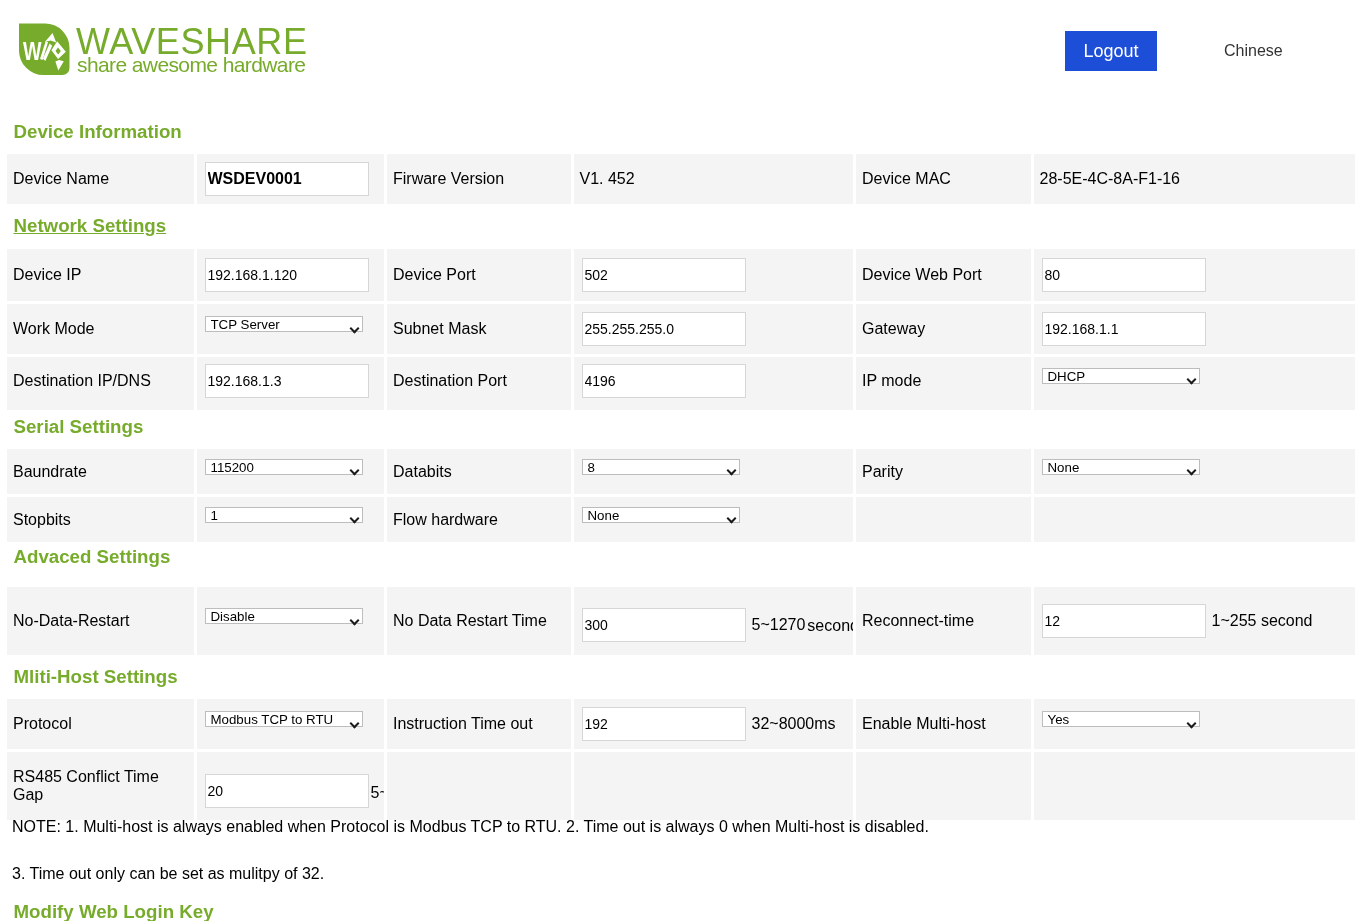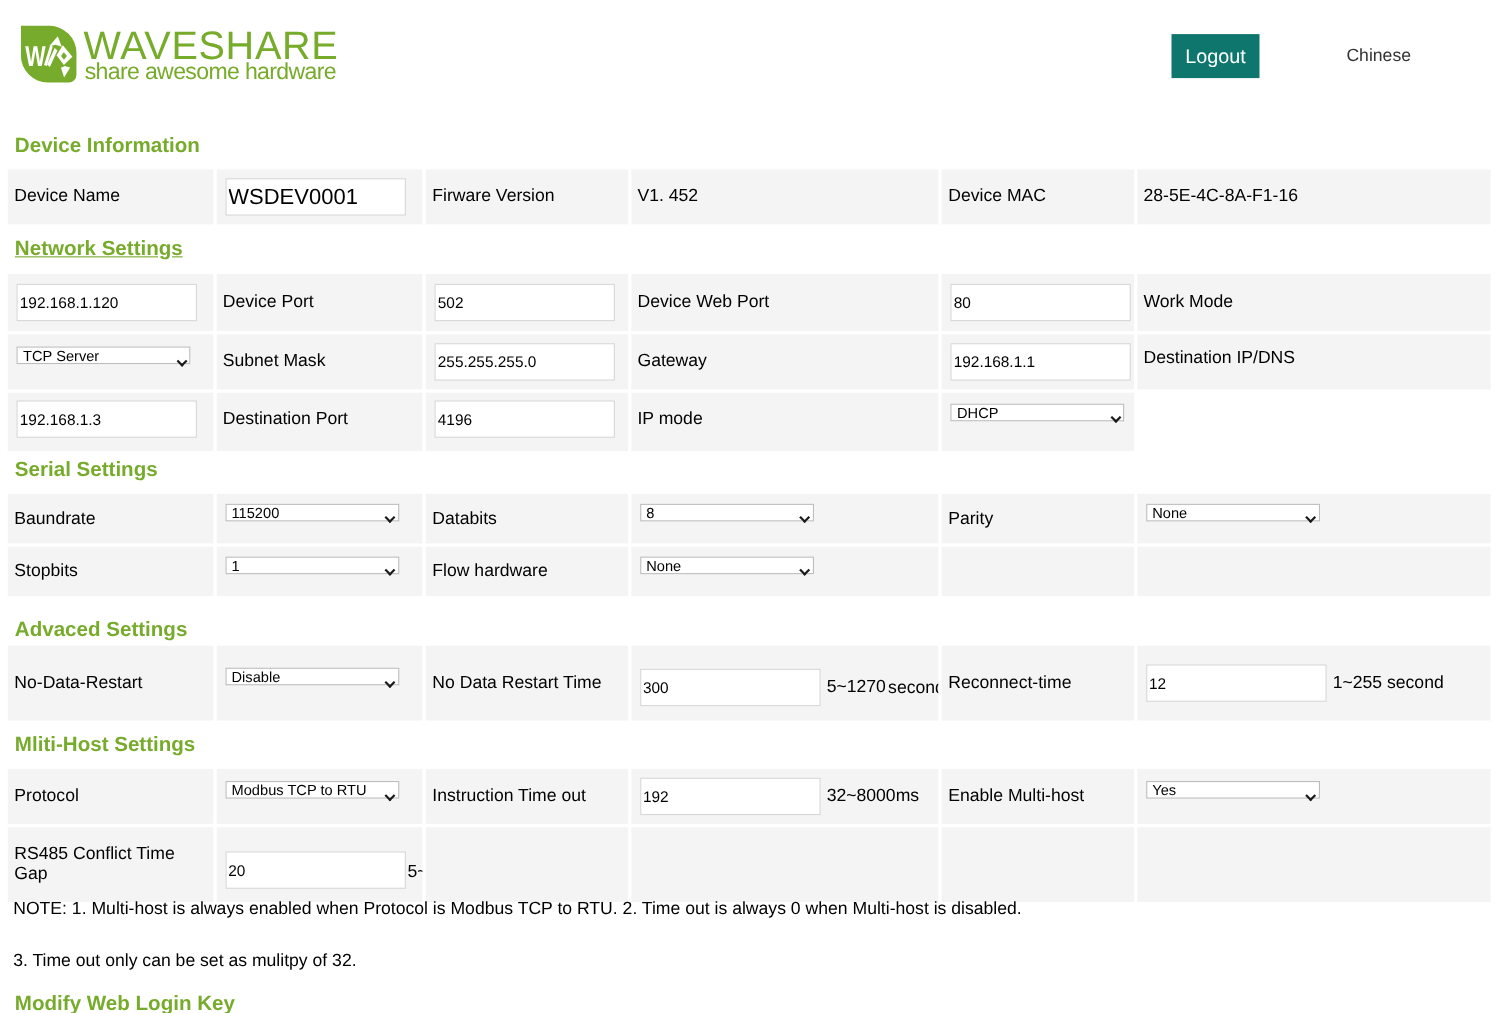--- a/index.html
+++ b/index.html
@@ -11,21 +11,21 @@
 .c.top{align-items:flex-start;padding-top:8px;}
 .c.col{flex-direction:row;align-items:center;justify-content:flex-start;}
 .line{display:flex;align-items:center;}
 .after{margin-left:6px;font-size:16px;white-space:nowrap;}
 .sub{margin-top:1px;margin-left:2px;font-size:16px;}
 input.t{width:164px;height:34px;margin-left:2px;box-sizing:border-box;border:1px solid #d6d6d6;border-radius:0;font-family:"Liberation Sans",sans-serif;font-size:14px;padding:0 0 0 2px;color:#000;background:#fff;outline:none;}
 .selwrap{position:relative;width:158px;height:28px;margin-left:2px;}
 select.s{width:158px;height:16px;box-sizing:border-box;border:1px solid #bdbdbd;border-radius:0;background:#fff;font-family:"Liberation Sans",sans-serif;font-size:13.3px;padding:0 0 0 5px;color:#000;appearance:none;-webkit-appearance:none;outline:none;}
 .chev{position:absolute;right:4.5px;top:9.5px;width:7px;height:7px;border-right:2px solid #1a1a1a;border-bottom:2px solid #1a1a1a;transform:rotate(45deg);transform-origin:center;pointer-events:none;box-sizing:border-box;}
 .note{position:absolute;left:12px;font-size:16px;line-height:1.15;}
-.hdrbtn{position:absolute;left:1065px;top:31px;width:80px;height:40px;background:#0f766e;color:#fff;font-size:18px;display:flex;align-items:center;justify-content:center;}
+.hdrbtn{position:absolute;left:1065px;top:31px;width:92px;height:40px;background:#1d4ed8;color:#fff;font-size:18px;display:flex;align-items:center;justify-content:center;}
 .chinese{position:absolute;left:1224px;top:42px;font-size:16px;color:#333;}
 </style>
 </head>
 <body>
 <div class="page">
 
 <svg style="position:absolute;left:19px;top:21px;" width="300" height="62" viewBox="0 0 300 62">
   <path d="M0,2.5 H26 A24.5,24.5 0 0 1 50.5,27 V47 A7,7 0 0 1 43.5,54 H24.5 A24.5,24.5 0 0 1 0,29.5 Z" fill="#77ab2b"></path>
   <text x="4" y="39" font-family="Liberation Sans,sans-serif" font-weight="bold" font-size="26" fill="#fff" textLength="18.5" lengthAdjust="spacingAndGlyphs">W</text>
   <path d="M21,38 L26.6,20.4 L29.0,21.2 L23.6,39 Z" fill="#fff"></path>
@@ -38,30 +38,31 @@
   <text x="58" y="51" font-family="Liberation Sans,sans-serif" font-size="21" fill="#77ab2b" textLength="229">share awesome hardware</text>
 </svg>
 
 <div class="hdrbtn">Logout</div>
 <div class="chinese">Chinese</div>
 
 <h3 class="sec" style="top:122.5px;">Device Information</h3>
 <div class="tbl" style="top:154px;grid-template-rows:50px;">
   <div class="c">Device Name</div>
   <div class="c">
-        <input class="t" style="font-size: 20px;" value="WSDEV0001">
+        <input class="t" style="font-size: 16px; font-weight: bold;" value="WSDEV0001">
       </div>
   <div class="c">Firware Version</div>
   <div class="c">V1. 452</div>
   <div class="c">Device MAC</div>
   <div class="c">28-5E-4C-8A-F1-16</div>
 </div>
 
 <h3 class="sec" style="top:217.3px;text-decoration:underline;">Network Settings</h3>
 <div class="tbl" style="top:249px;grid-template-rows:52px 50px 53px;">
+  <div class="c">Device IP</div>
   <div class="c">
         <input class="t" value="192.168.1.120" style="">
       </div>
   <div class="c">Device Port</div>
   <div class="c">
         <input class="t" value="502" style="">
       </div>
   <div class="c">Device Web Port</div>
   <div class="c">
         <input class="t" value="80" style="">
@@ -114,21 +115,21 @@
         <span class="selwrap"><select class="s"><option>1</option></select><i class="chev"></i></span>
       </div>
   <div class="c">Flow hardware</div>
   <div class="c">
         <span class="selwrap"><select class="s"><option>None</option></select><i class="chev"></i></span>
       </div>
   <div class="c"></div>
   <div class="c"></div>
 </div>
 
-<h3 class="sec" style="top:563px;">Advaced Settings</h3>
+<h3 class="sec" style="top:548px;">Advaced Settings</h3>
 <div class="tbl" style="top:587px;grid-template-rows:68px;">
   <div class="c">No-Data-Restart</div>
   <div class="c">
         <span class="selwrap"><select class="s"><option>Disable</option></select><i class="chev"></i></span>
       </div>
   <div class="c">No Data Restart Time</div>
   <div class="c top col">
     <div class="line">
           <input class="t" value="300" style="">
           <span class="after">5~1270</span>

